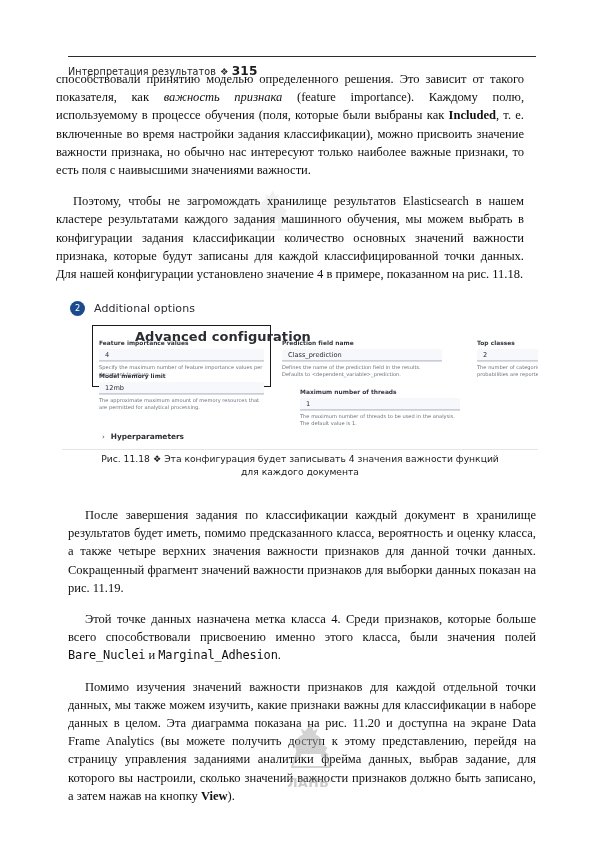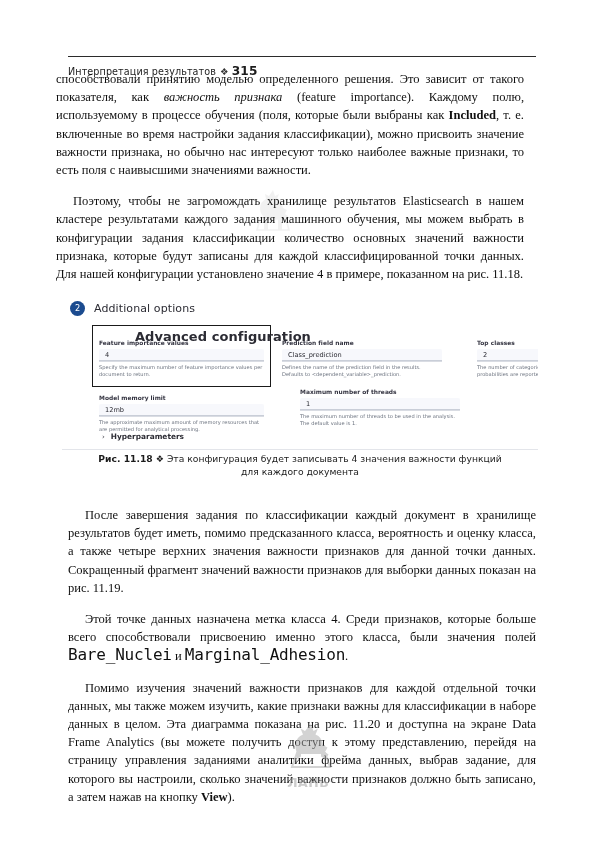--- a/index.html
+++ b/index.html
@@ -74,21 +74,21 @@
     hyphens: manual;
     letter-spacing: -0.01px;
   }
   p.indent { text-indent: 17px; }
   p.para + p.para { margin-top: 13px; }
 
   .it { font-style: italic; }
   .bd { font-weight: bold; }
   .mono {
     font-family: "DejaVu Sans Mono", monospace;
-    font-size: 16px;
+    font-size: 12px;
     letter-spacing: -0.2px;
   }
 
   
   .figure {
     position: absolute;
     left: 62px;
     top: 292px;
     width: 476px;
   }
@@ -171,21 +171,21 @@
     font-family: "DejaVu Sans", sans-serif;
     font-size: 5.1px;
     line-height: 6.6px;
     color: #69707d;
     letter-spacing: .01px;
   }
 
   .f-fiv   { left: 37px;  top: 48px;  width: 165px; }
   .f-pred  { left: 220px; top: 48px;  width: 160px; }
   .f-top   { left: 415px; top: 48px;  width: 160px; }
-  .f-mem   { left: 37px;  top: 103px;  width: 165px; }
+  .f-mem   { left: 37px;  top: 81px;  width: 165px; }
   .f-thr   { left: 238px; top: 97px;  width: 160px; }
 
   .hyper {
     position: absolute;
     left: 40px; top: 140px;
     display: flex; align-items: center; gap: 6px;
     font-family: "DejaVu Sans", sans-serif;
     font-size: 7.4px;
     font-weight: bold;
     color: #2b2b33;
@@ -202,21 +202,21 @@
   .caption {
     position: absolute;
     left: 62px; top: 452px;
     width: 476px;
     font-family: "DejaVu Sans", sans-serif;
     font-size: 9.2px;
     line-height: 13.4px;
     color: #1b1b1b;
     text-align: center;
   }
-  .caption .cap-num { font-weight: bold; }
+  .caption .cap-num { font-weight: normal; }
   .caption .cap-sep { padding: 0 3px; }
 
   
   .body-col2 {
     position: absolute;
     top: 506px;
     left: 68px;
     width: 468px;
   }
 

